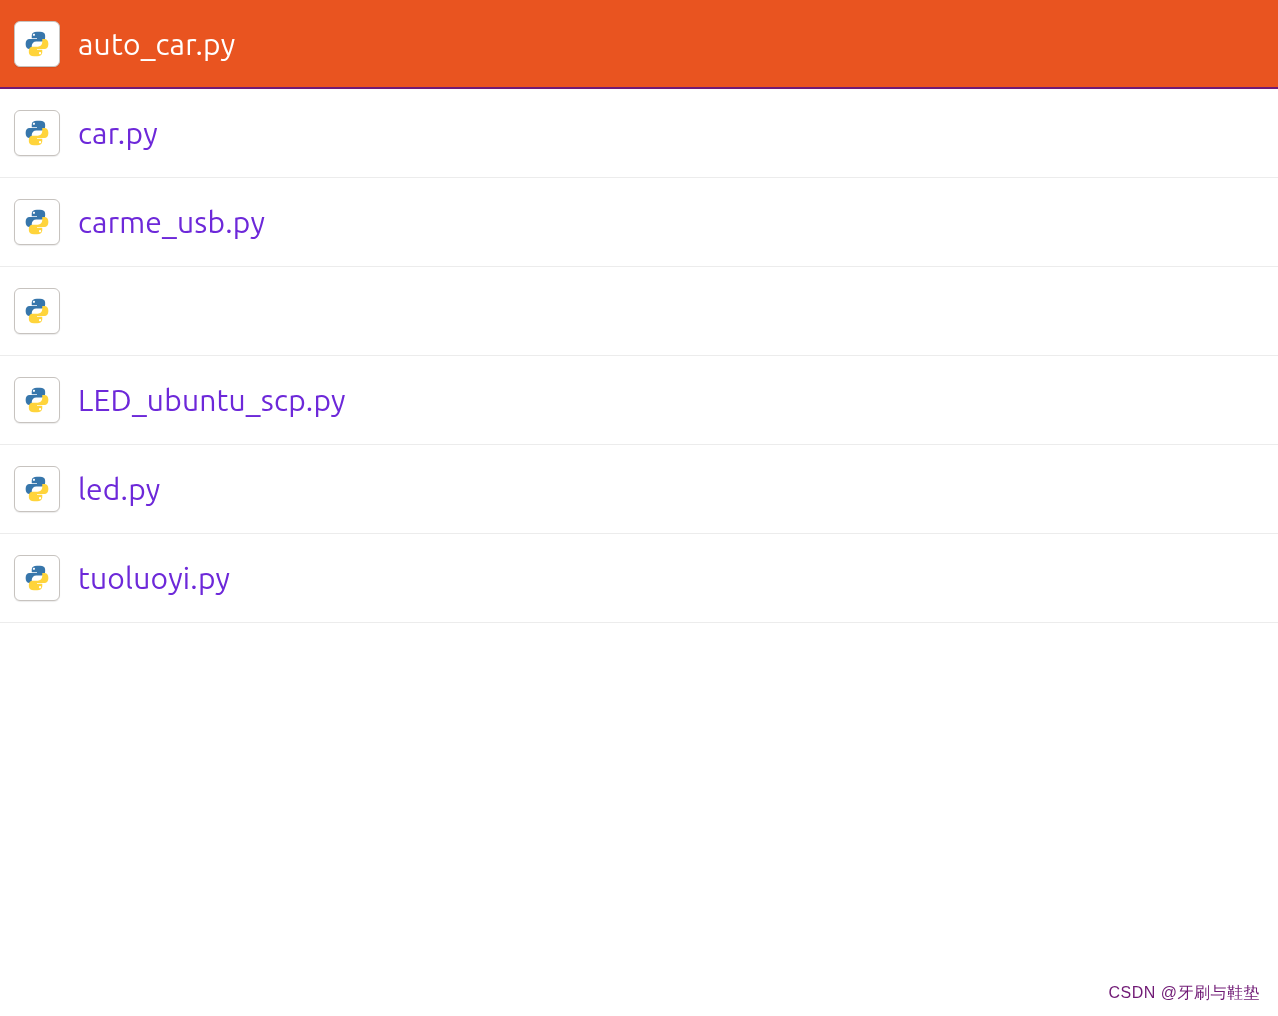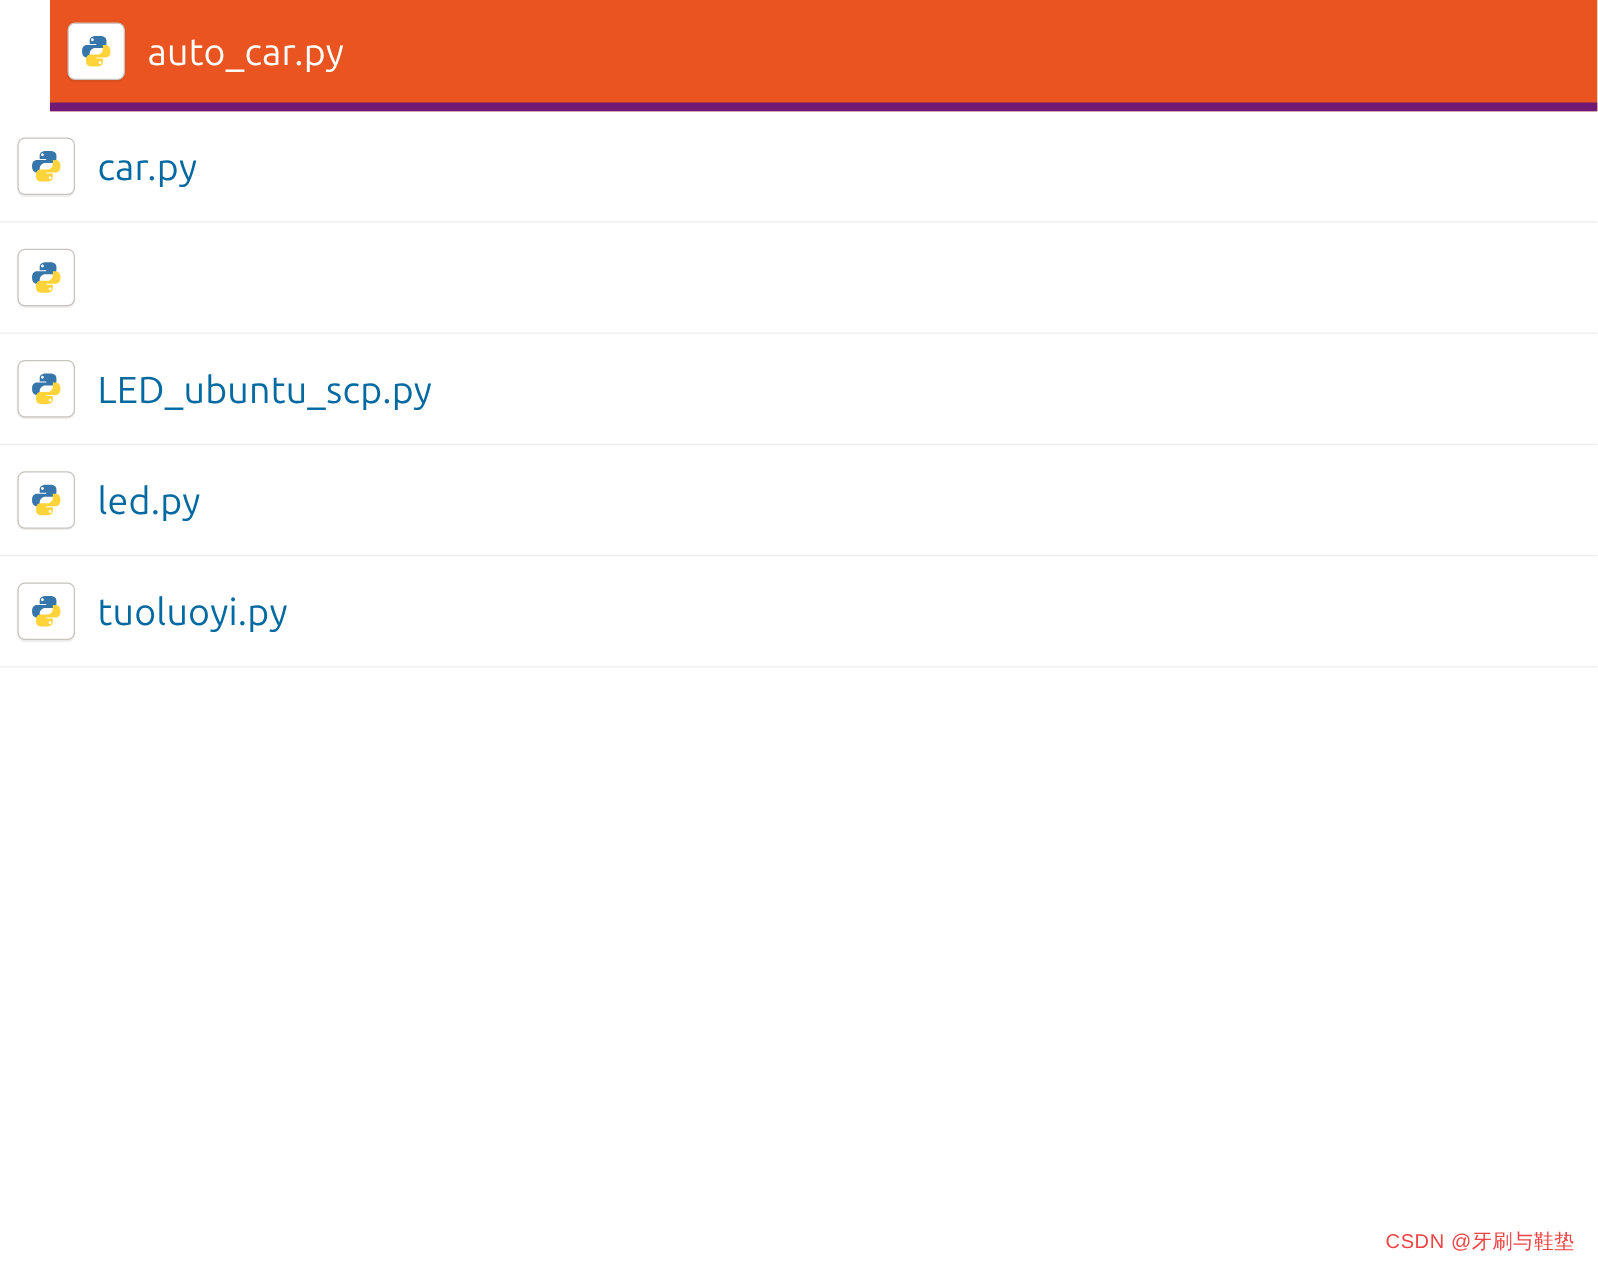--- a/index.html
+++ b/index.html
@@ -21,22 +21,21 @@
     .file-row {
       display: flex;
       align-items: center;
       height: 89px;
       padding-left: 14px;
       border-bottom: 1px solid #ececec;
       cursor: pointer;
     }
     .file-row.selected {
       background: #e95420;
-      border-bottom: 7px solid #701a75;
-      margin-left: 40px;
+      border-bottom: 2px solid #701a75;
     }
     .file-row.selected .file-name {
       color: #ffffff;
     }
     .icon-wrap {
       width: 46px;
       height: 46px;
       background: #ffffff;
       border: 1px solid #c7c3bf;
       border-radius: 6px;
@@ -52,30 +51,30 @@
       height: 28px;
       position: relative;
     }
     .py-icon svg {
       width: 100%;
       height: 100%;
       display: block;
     }
     .file-name {
       font-size: 30px;
-      color: #0369a1;
+      color: #6d28d9;
       font-weight: 400;
       letter-spacing: 0.2px;
     }
     .watermark {
       position: absolute;
       bottom: 12px;
       right: 18px;
       font-size: 16px;
-      color: #ef4444;
+      color: #701a75;
       font-family: sans-serif;
       letter-spacing: 0.5px;
       pointer-events: none;
     }
   </style>
 </head>
 <body>
 
 <div class="file-list">
     <div class="file-row selected">
@@ -92,20 +91,31 @@
     <div class="file-row">
       <div class="icon-wrap">
         <div class="py-icon">
 <svg viewBox="0 0 32 32" xmlns="http://www.w3.org/2000/svg">
   <path fill="#3776ab" d="M15.8 2c-3.5 0-5.8 1.5-5.8 4.2v3.1h6v1H7.5C4.8 10.3 3 12.3 3 16s1.8 5.7 4.5 5.7H10v-3.6c0-2.8 2.3-5.1 5.1-5.1h6.1c2.3 0 4.1-1.9 4.1-4.2V6.2C25.3 3.5 23 2 19.5 2h-3.7zm-3.3 2.2c.7 0 1.3.6 1.3 1.3s-.6 1.3-1.3 1.3-1.3-.6-1.3-1.3.6-1.3 1.3-1.3z"></path>
   <path fill="#ffd43b" d="M16.2 30c3.5 0 5.8-1.5 5.8-4.2v-3.1h-6v-1h8.5c2.7 0 4.5-2 4.5-5.7s-1.8-5.7-4.5-5.7H22v3.6c0 2.8-2.3 5.1-5.1 5.1h-6.1c-2.3 0-4.1 1.9-4.1 4.2v2.6C6.7 28.5 9 30 12.5 30h3.7zm3.3-2.2c-.7 0-1.3-.6-1.3-1.3s.6-1.3 1.3-1.3 1.3.6 1.3 1.3-.6 1.3-1.3 1.3z"></path>
 </svg>
         </div>
       </div>
       <span class="file-name">car.py</span>
+    </div>
+    <div class="file-row">
+      <div class="icon-wrap">
+        <div class="py-icon">
+<svg viewBox="0 0 32 32" xmlns="http://www.w3.org/2000/svg">
+  <path fill="#3776ab" d="M15.8 2c-3.5 0-5.8 1.5-5.8 4.2v3.1h6v1H7.5C4.8 10.3 3 12.3 3 16s1.8 5.7 4.5 5.7H10v-3.6c0-2.8 2.3-5.1 5.1-5.1h6.1c2.3 0 4.1-1.9 4.1-4.2V6.2C25.3 3.5 23 2 19.5 2h-3.7zm-3.3 2.2c.7 0 1.3.6 1.3 1.3s-.6 1.3-1.3 1.3-1.3-.6-1.3-1.3.6-1.3 1.3-1.3z"></path>
+  <path fill="#ffd43b" d="M16.2 30c3.5 0 5.8-1.5 5.8-4.2v-3.1h-6v-1h8.5c2.7 0 4.5-2 4.5-5.7s-1.8-5.7-4.5-5.7H22v3.6c0 2.8-2.3 5.1-5.1 5.1h-6.1c-2.3 0-4.1 1.9-4.1 4.2v2.6C6.7 28.5 9 30 12.5 30h3.7zm3.3-2.2c-.7 0-1.3-.6-1.3-1.3s.6-1.3 1.3-1.3 1.3.6 1.3 1.3-.6 1.3-1.3 1.3z"></path>
+</svg>
+        </div>
+      </div>
+      <span class="file-name">carme_usb.py</span>
     </div>
     <div class="file-row">
       <div class="icon-wrap">
         <div class="py-icon">
 <svg viewBox="0 0 32 32" xmlns="http://www.w3.org/2000/svg">
   <path fill="#3776ab" d="M15.8 2c-3.5 0-5.8 1.5-5.8 4.2v3.1h6v1H7.5C4.8 10.3 3 12.3 3 16s1.8 5.7 4.5 5.7H10v-3.6c0-2.8 2.3-5.1 5.1-5.1h6.1c2.3 0 4.1-1.9 4.1-4.2V6.2C25.3 3.5 23 2 19.5 2h-3.7zm-3.3 2.2c.7 0 1.3.6 1.3 1.3s-.6 1.3-1.3 1.3-1.3-.6-1.3-1.3.6-1.3 1.3-1.3z"></path>
   <path fill="#ffd43b" d="M16.2 30c3.5 0 5.8-1.5 5.8-4.2v-3.1h-6v-1h8.5c2.7 0 4.5-2 4.5-5.7s-1.8-5.7-4.5-5.7H22v3.6c0 2.8-2.3 5.1-5.1 5.1h-6.1c-2.3 0-4.1 1.9-4.1 4.2v2.6C6.7 28.5 9 30 12.5 30h3.7zm3.3-2.2c-.7 0-1.3-.6-1.3-1.3s.6-1.3 1.3-1.3 1.3.6 1.3 1.3-.6 1.3-1.3 1.3z"></path>
 </svg>
         </div>
       </div>

